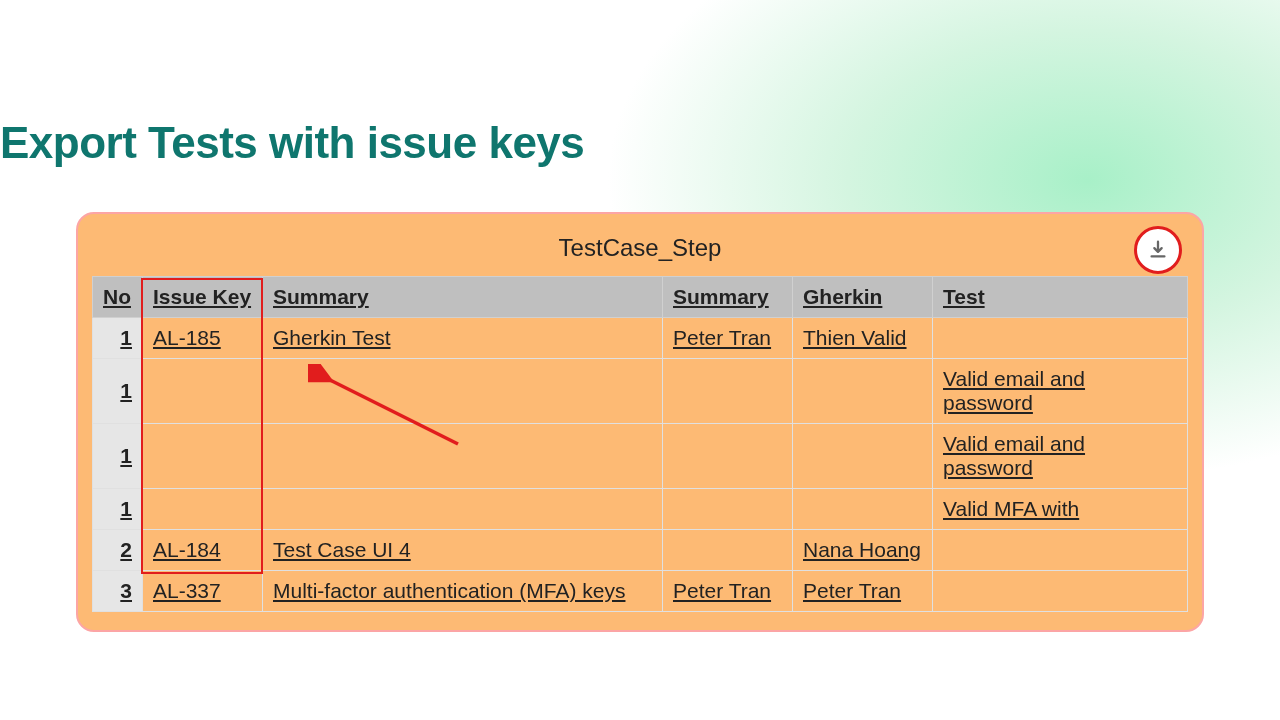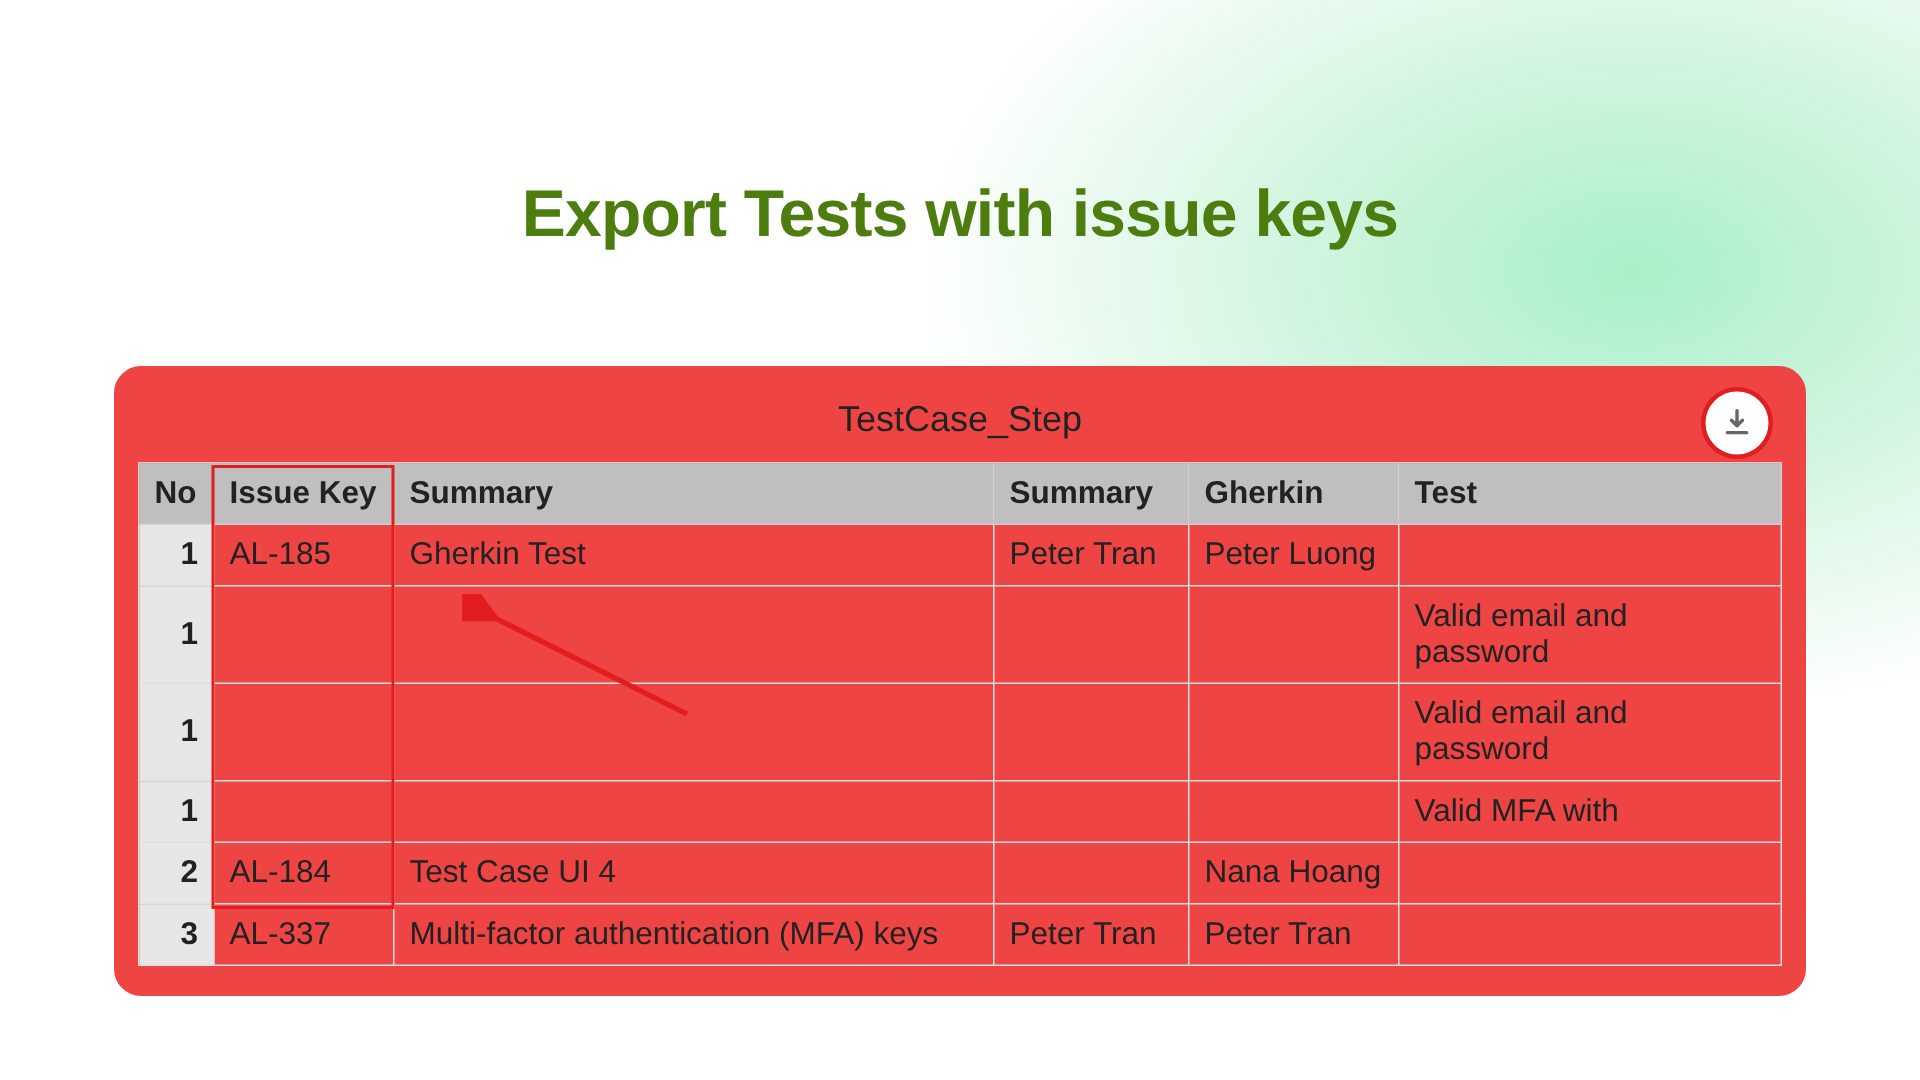--- a/index.html
+++ b/index.html
@@ -6,35 +6,34 @@
 body {
   width: 1280px;
   height: 720px;
   background: radial-gradient(ellipse 800px 500px at 85% 25%, #a8f0c8 0%, #d4f5e0 30%, #ffffff 60%),
               radial-gradient(ellipse 600px 400px at 15% 75%, #d0f5e0 0%, #ffffff 50%);
   font-family: Arial, Helvetica, sans-serif;
   position: relative;
   overflow: hidden;
 }
 .title {
-  text-align: center;
-  color: #4d7c0f;
+  color: #0f766e;
   font-size: 44px;
   font-weight: 800;
   margin-top: 118px;
   letter-spacing: -0.5px;
 }
 .panel {
   position: absolute;
   left: 76px;
-  top: 244px;
+  top: 212px;
   width: 1128px;
-  border: 2px solid #ef4444;
+  border: 2px solid #fca5a5;
   border-radius: 18px;
-  background: #ef4444;
+  background: #fdba74;
   padding: 14px 14px 18px 14px;
 }
 .panel-header {
   position: relative;
   text-align: center;
   font-size: 24px;
   color: #222;
   padding: 6px 0 14px 0;
 }
 .dl-btn {
@@ -50,20 +49,21 @@
   align-items: center;
   justify-content: center;
   cursor: pointer;
 }
 .dl-btn svg { width: 22px; height: 22px; }
 table {
   width: 100%;
   border-collapse: collapse;
   font-size: 21px;
   color: #222;
+  text-decoration: underline;
 }
 th {
   background: #bfbfbf;
   text-align: left;
   padding: 8px 10px;
   border: 1px solid #d0d0d0;
   font-weight: 700;
 }
 td {
   padding: 8px 10px;
@@ -123,21 +123,21 @@
         <th>Gherkin</th>
         <th>Test</th>
       </tr>
     </thead>
     <tbody id="tbody">
         <tr>
           <td class="no-cell">1</td>
           <td>AL-185</td>
           <td>Gherkin Test</td>
           <td>Peter Tran</td>
-          <td>Peter Luong</td>
+          <td>Thien Valid</td>
           <td></td>
         </tr>
         <tr>
           <td class="no-cell">1</td>
           <td></td>
           <td></td>
           <td></td>
           <td></td>
           <td>Valid email and password</td>
         </tr>

